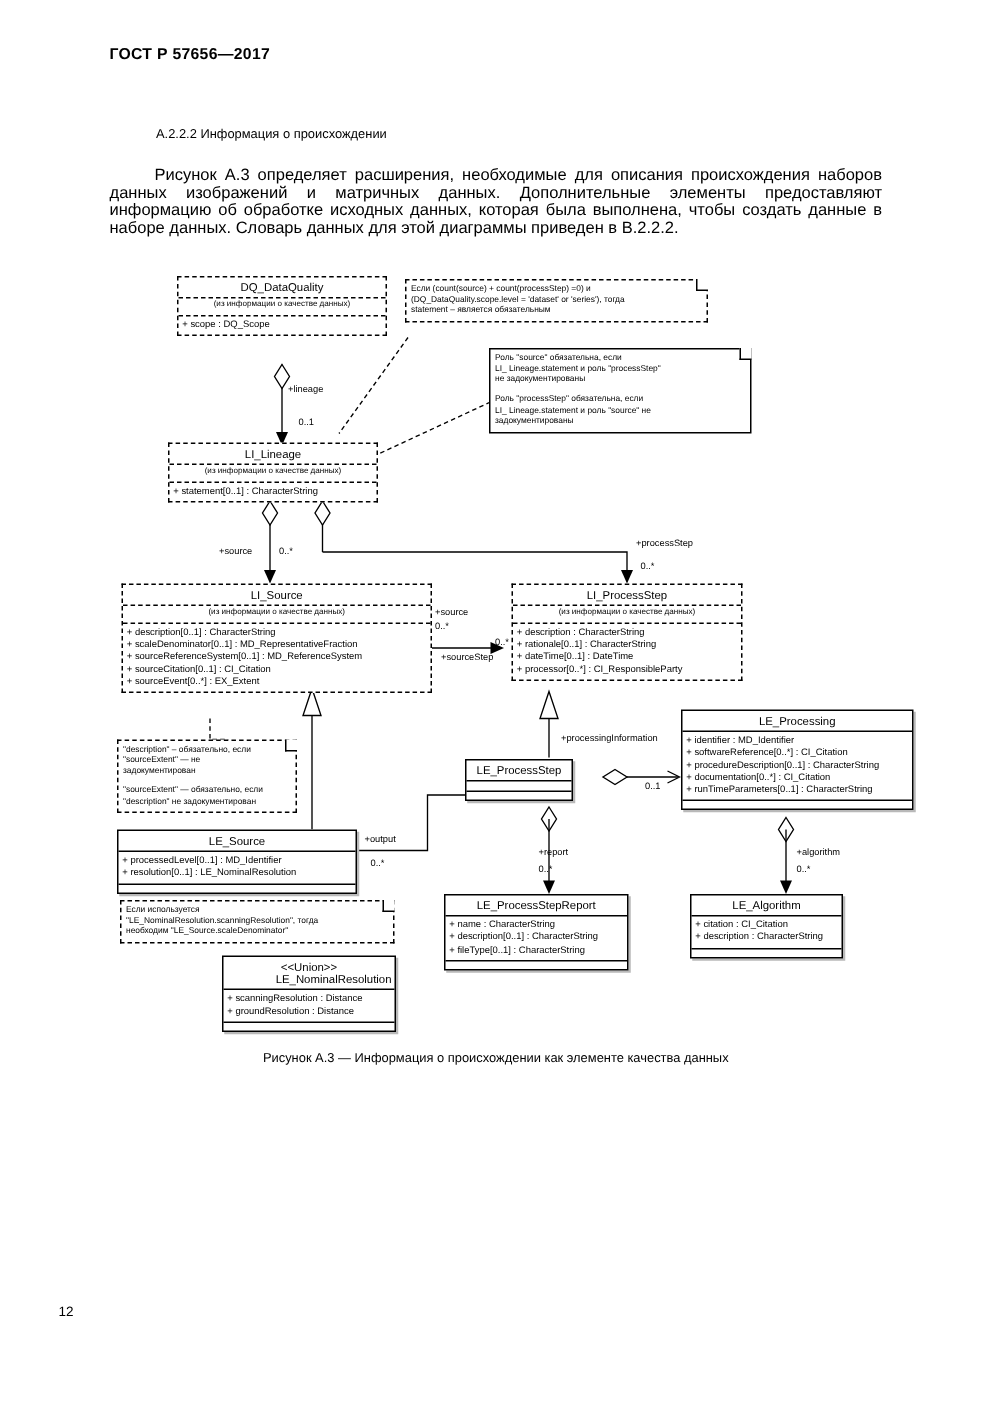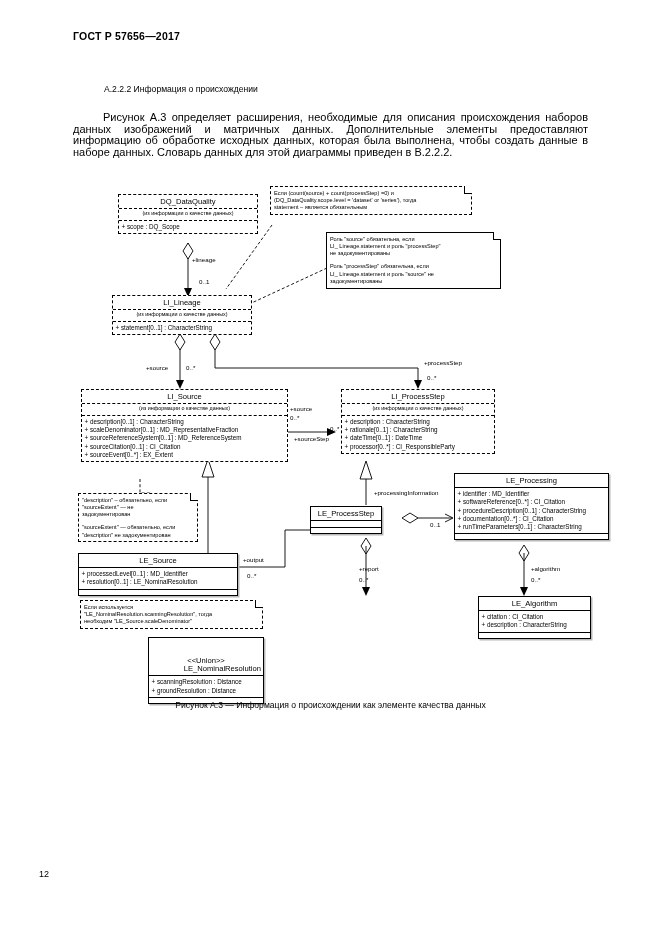--- a/index.html
+++ b/index.html
@@ -43,21 +43,21 @@
     font-size:6.3px;line-height:8.2px;
   }
   .cls.solid{border:1px solid #000;box-shadow:1.5px 1.5px 0 0 #b9b9b9;}
   .cls.dashed{border:1px dashed #000;}
   .cls .name{
     text-align:center;font-size:7.6px;padding:2.5px 2px 2.5px;
   }
   .cls.solid .name{border-bottom:1px solid #000;}
   .cls.dashed .name{border-bottom:1px dashed #000;}
   .cls .stereo{
-    text-align:center;font-size:7.6px;padding:2.5px 2px 0;margin-top:16px;
+    text-align:center;font-size:7.6px;padding:2.5px 2px 0;
   }
   .cls .pkg{
     text-align:center;font-size:5.4px;padding:0 2px 2.5px;
   }
   .cls.dashed .pkgwrap{border-bottom:1px dashed #000;}
   .cls .attrs{padding:2px 2px 2px 2.5px;}
   .cls .attrs div{white-space:nowrap;}
   .cls .ops{height:5px;}
   .cls.solid .ops{border-top:1px solid #000;}
 
@@ -137,21 +137,21 @@
         <line x1="524" y1="553" x2="524" y2="594"></line>
         <polygon points="524,596 520,587 528,587" fill="#000" stroke="none"></polygon>
 
         <line x1="272" y1="225" x2="226" y2="289" stroke-dasharray="3,2.2"></line>
         <line x1="327" y1="268" x2="230" y2="313" stroke-dasharray="3,2.2"></line>
         <path d="M140,479 L140,493 L152,493 L152,503" stroke-dasharray="3,2.2"></path>
         <line x1="148" y1="596" x2="165" y2="588" stroke-dasharray="3,2.2"></line>
       </g>
     </svg>
 
-    <div class="cls dashed" style="left:118px;top:194px;width:140px;">
+    <div class="cls dashed" style="left:118px;top:184px;width:140px;">
       <div class="name">DQ_DataQuality</div>
       <div class="pkgwrap">
         <div class="pkg">(из информации о качестве данных)</div>
       </div>
       <div class="attrs">
         <div>+ scope : DQ_Scope</div>
       </div>
     </div>
 
     <div class="cls dashed" style="left:112px;top:295px;width:140px;">
@@ -211,22 +211,31 @@
       </div>
       <div class="ops"></div>
     </div>
 
     <div class="cls solid" style="left:310px;top:506px;width:72px;">
       <div class="name">LE_ProcessStep</div>
       <div class="attrs" style="height:6px;padding:0;"></div>
       <div class="ops"></div>
     </div>
 
-
-    <div class="cls solid" style="left:478px;top:596px;width:113px;">
+    <div class="cls solid" style="left:296px;top:596px;width:123px;">
+      <div class="name">LE_ProcessStepReport</div>
+      <div class="attrs">
+        <div>+ name : CharacterString</div>
+        <div>+ description[0..1] : CharacterString</div>
+        <div>+ fileType[0..1] : CharacterString</div>
+      </div>
+      <div class="ops"></div>
+    </div>
+
+    <div class="cls solid" style="left:460px;top:596px;width:102px;">
       <div class="name">LE_Algorithm</div>
       <div class="attrs">
         <div>+ citation : CI_Citation</div>
         <div>+ description : CharacterString</div>
       </div>
       <div class="ops"></div>
     </div>
 
     <div class="cls solid" style="left:148px;top:637px;width:116px;">
       <div class="stereo">&lt;&lt;Union&gt;&gt;</div>

